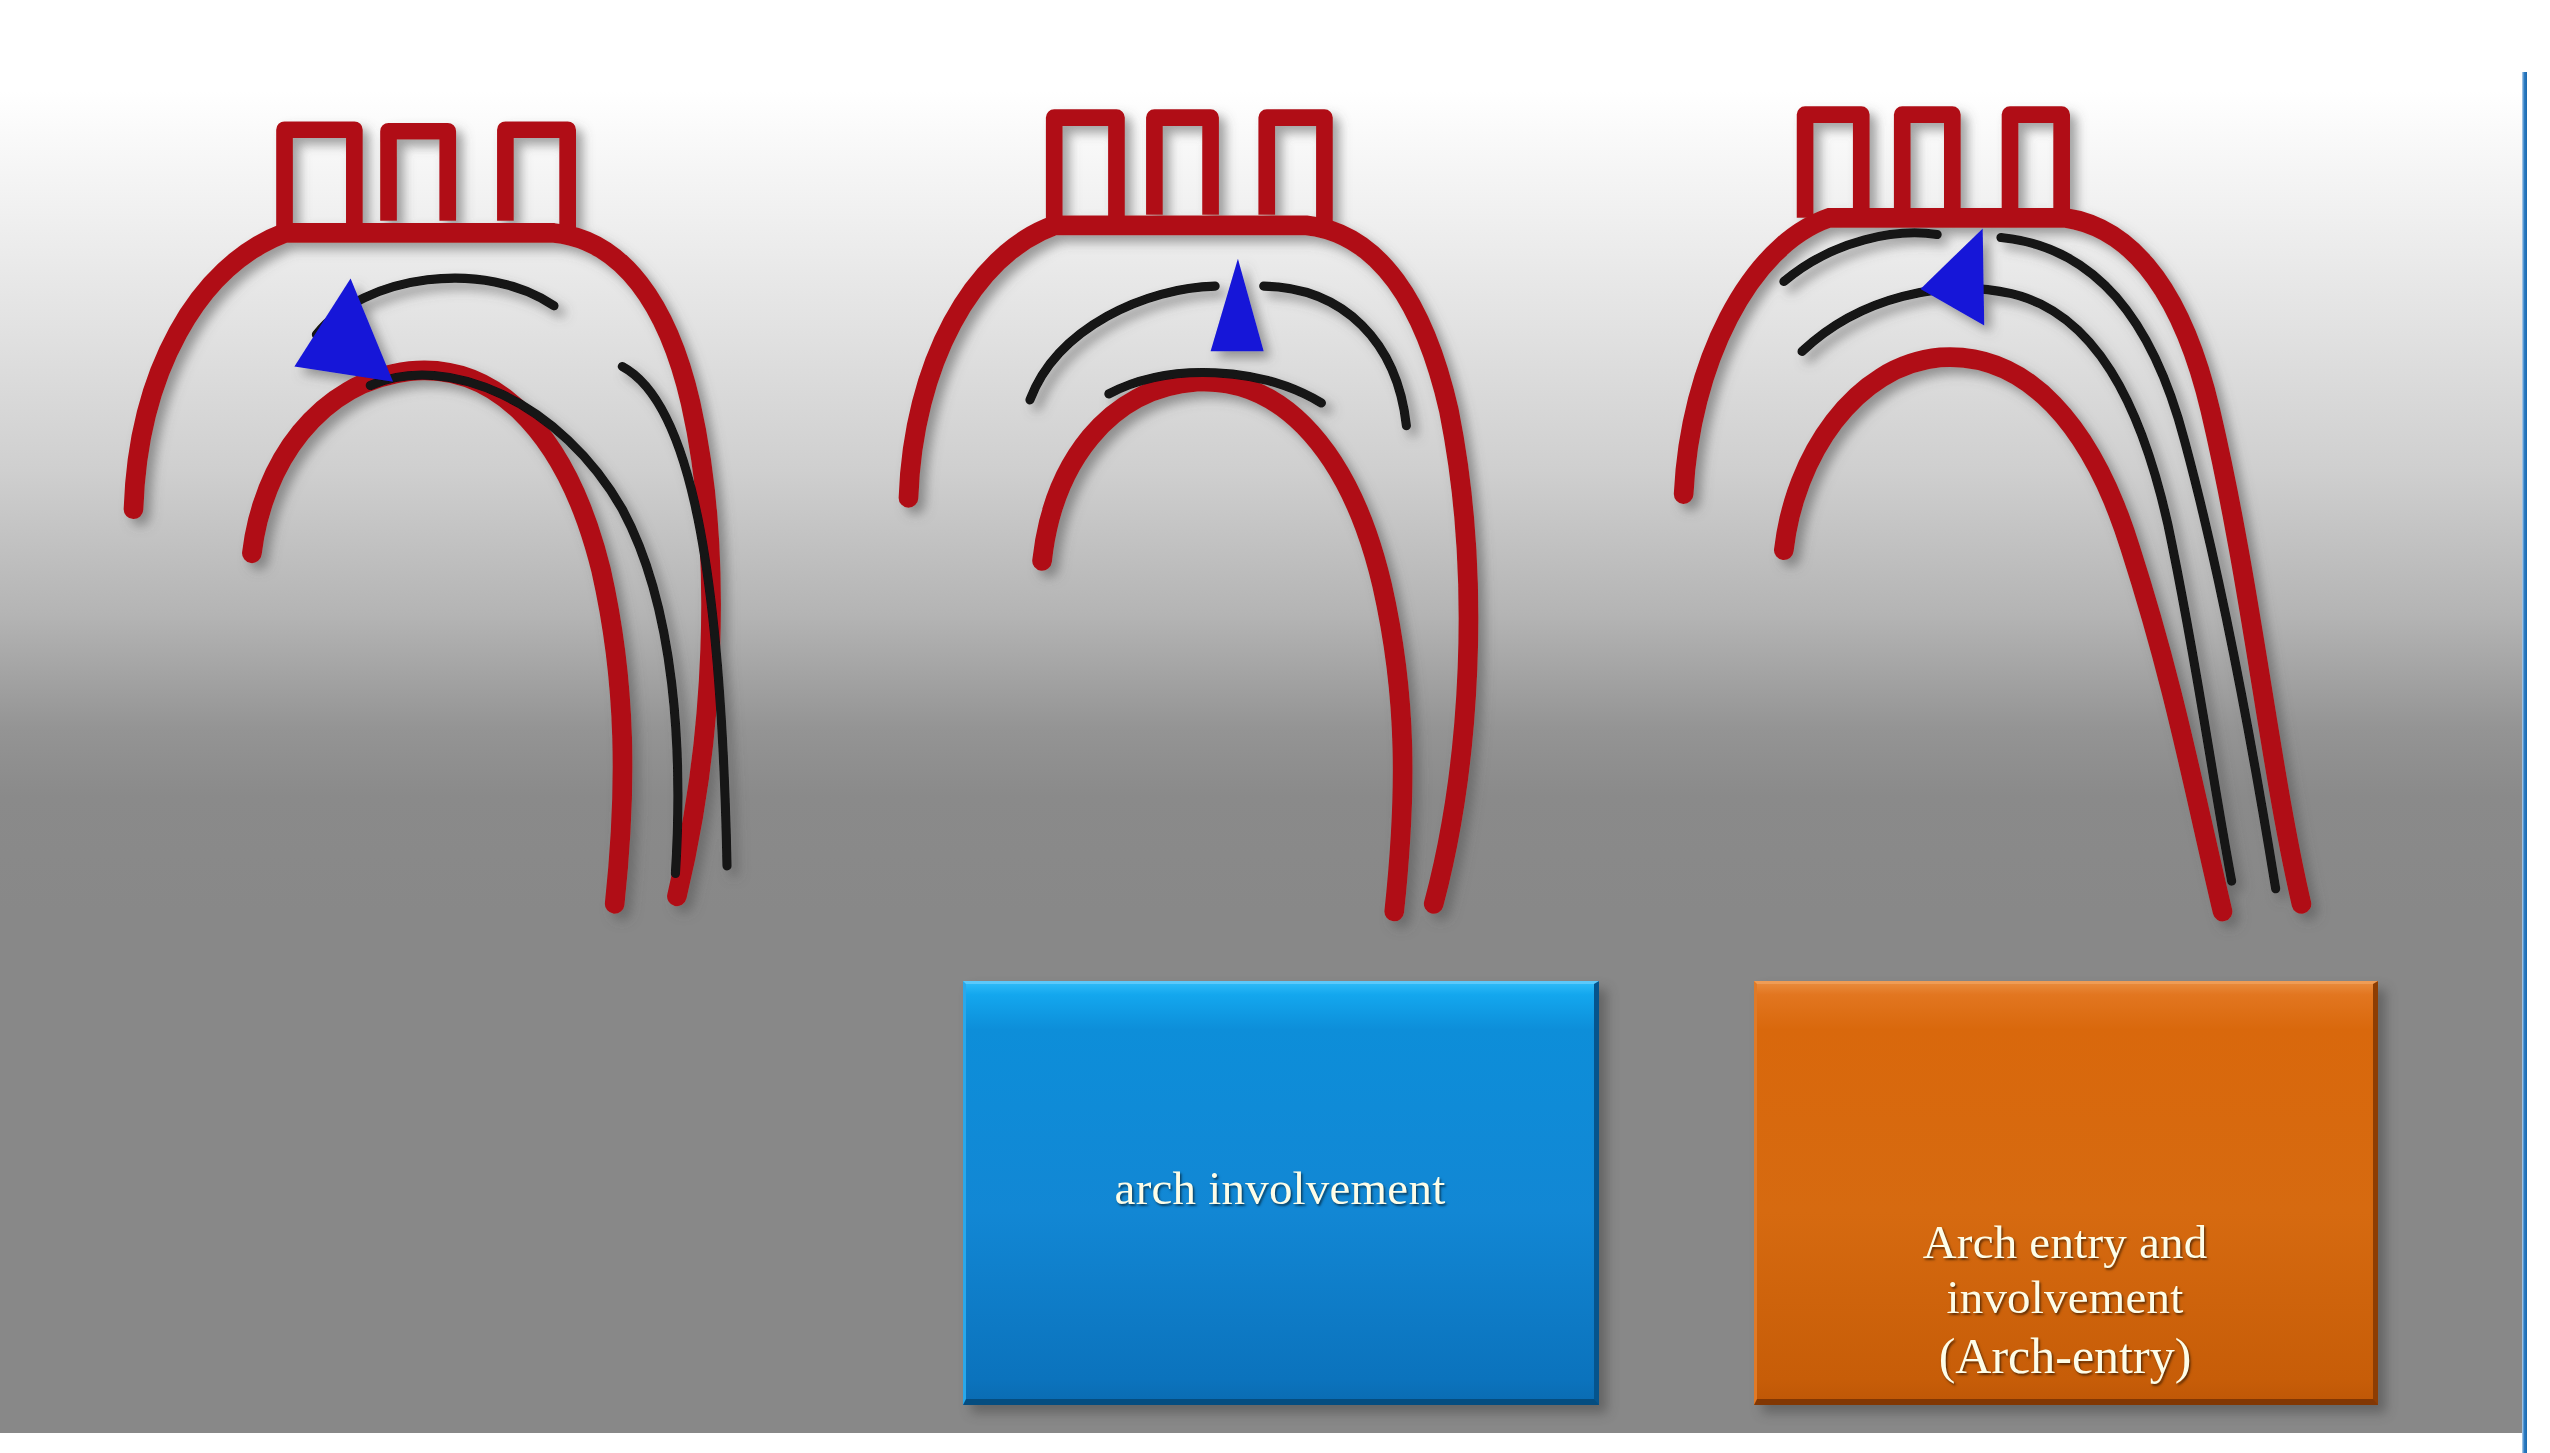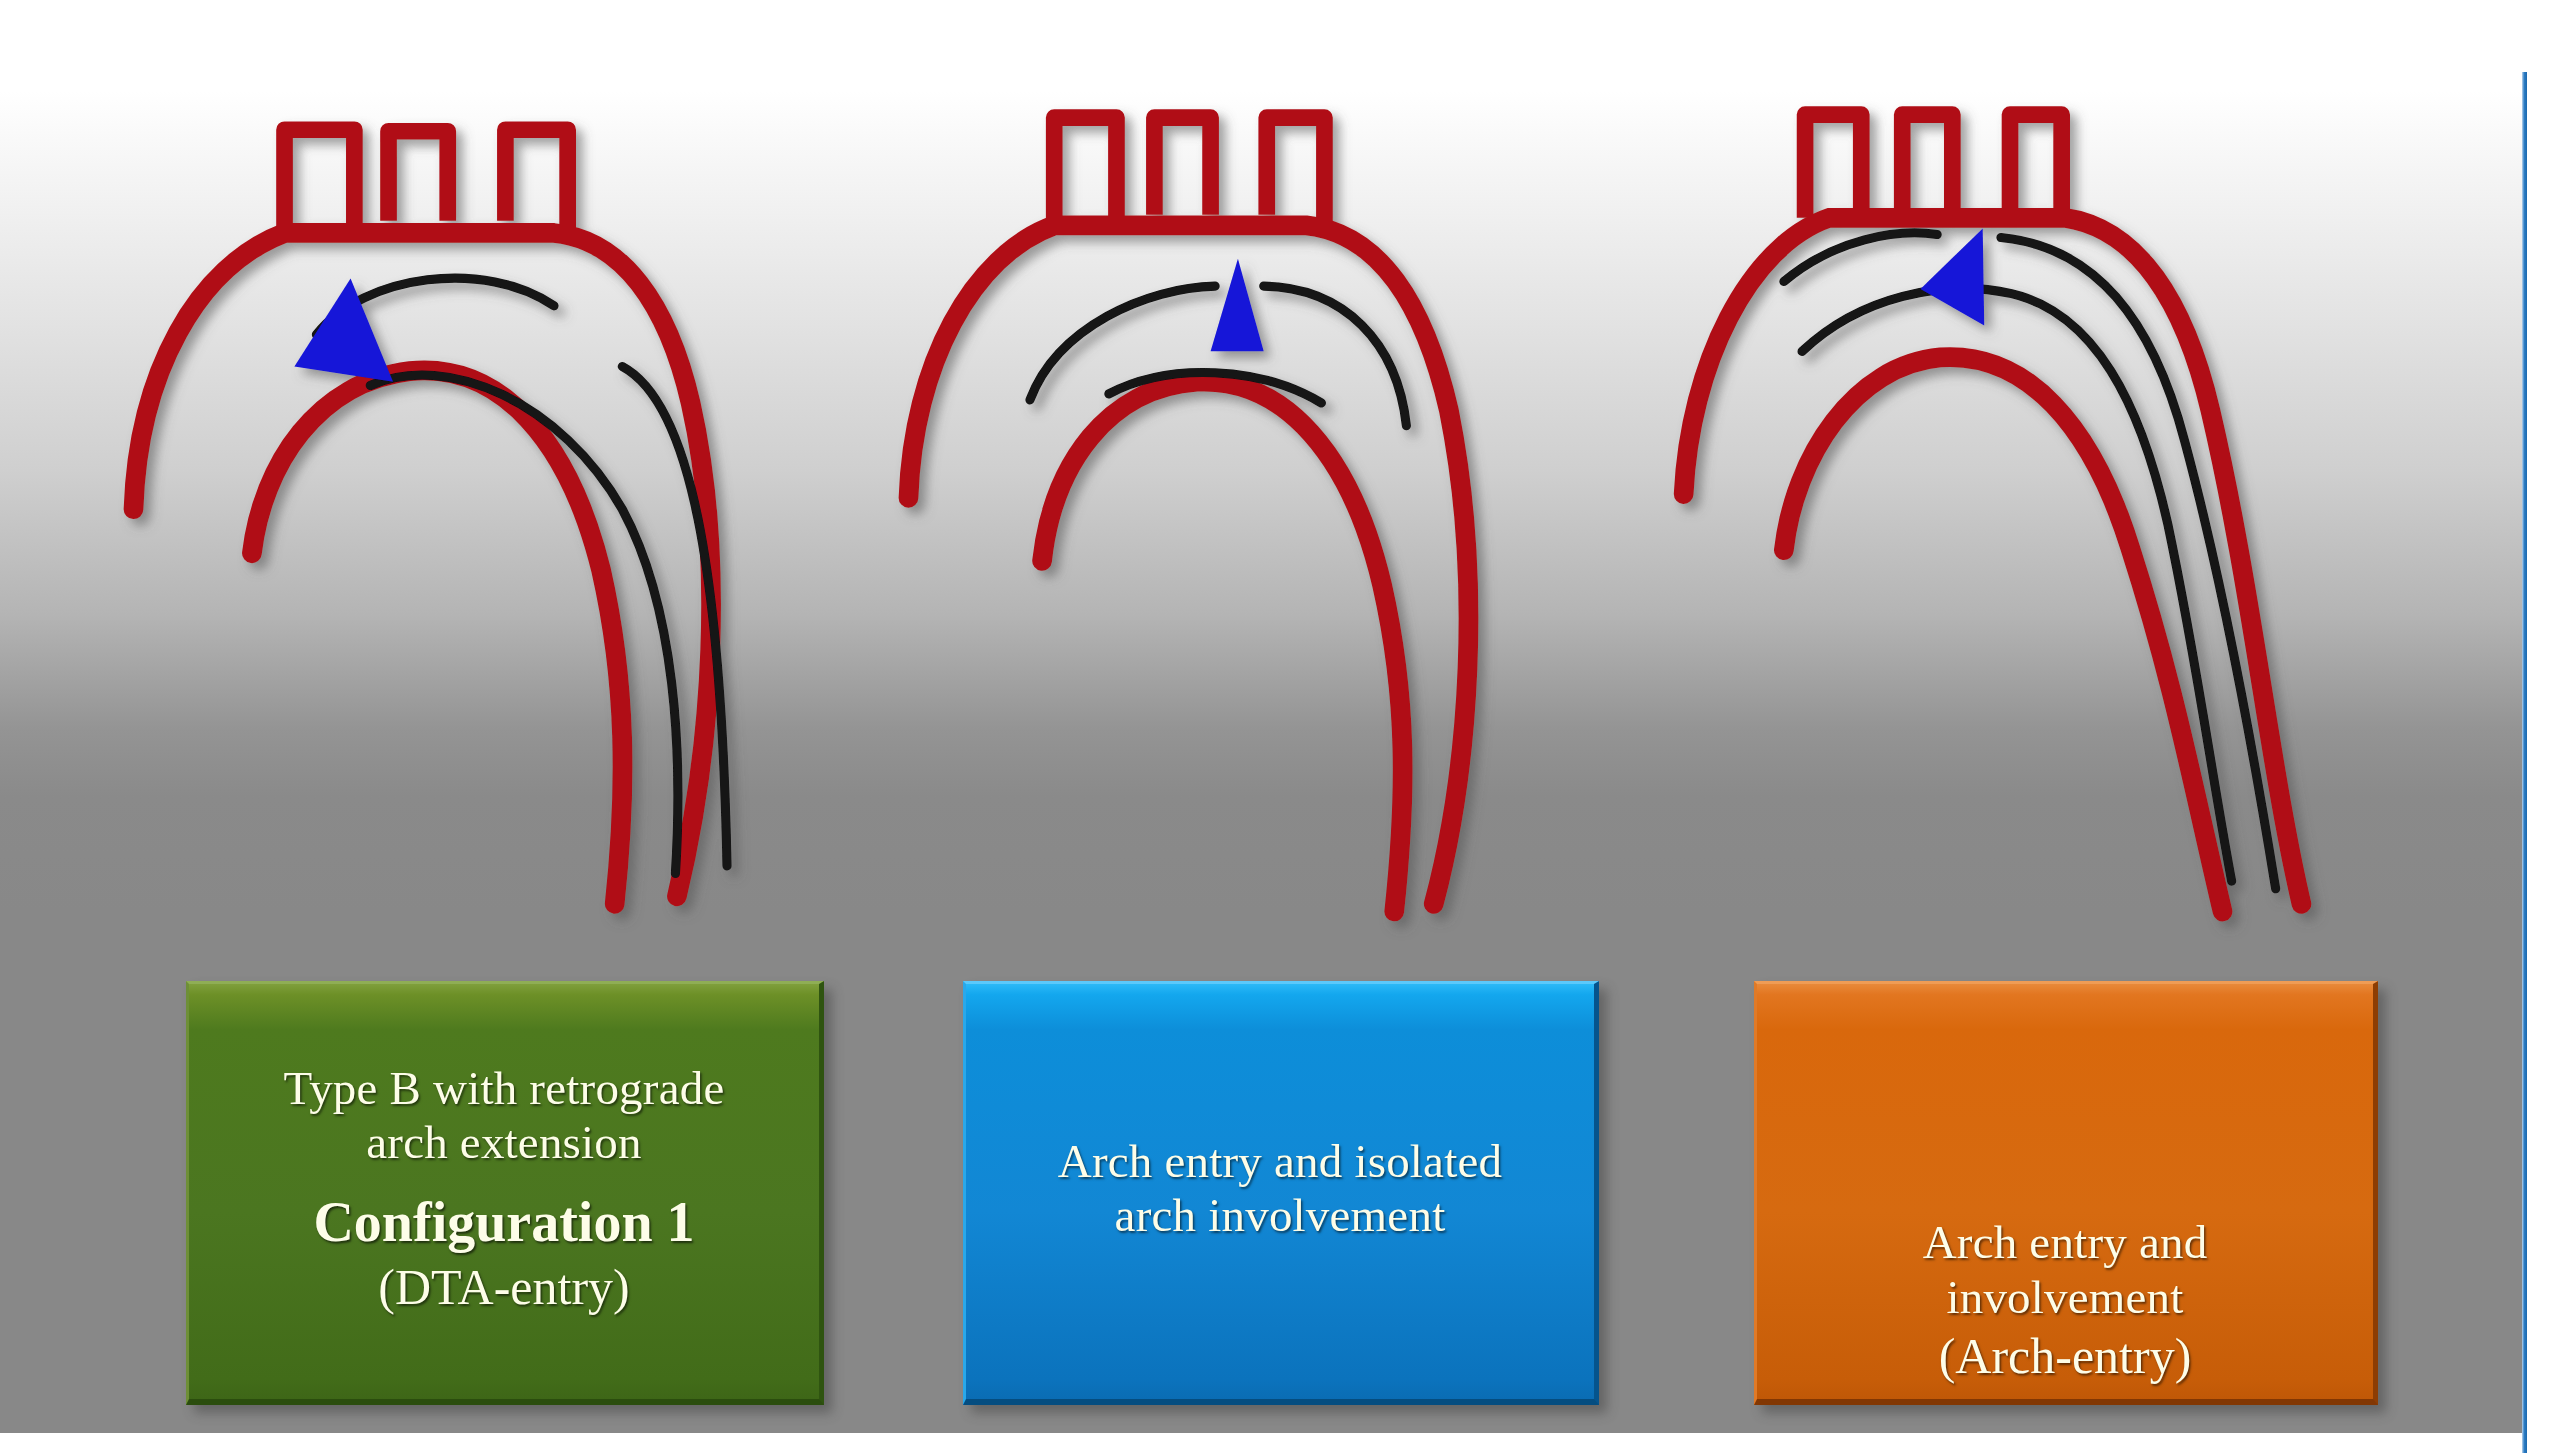--- a/index.html
+++ b/index.html
@@ -220,29 +220,22 @@
                  C 724 640 764 850 798 1060" fill="none" stroke="#121212" stroke-width="12" stroke-linecap="round"></path>
         <path d="M 174 352 C 250 280 360 256 450 276
                  C 560 302 620 420 656 580
                  C 694 760 712 900 740 1050" fill="none" stroke="#121212" stroke-width="12" stroke-linecap="round"></path>
 
         <path d="M 330 270 L 412 190 L 414 318 Z" fill="#1414d8"></path>
       </g>
     </svg>
   </div>
 
-  <div class="label-box" id="box-1">
-    <div class="desc">Type B with retrograde</div>
-    <div class="desc">arch extension</div>
-    <div class="cfg">Configuration 1</div>
-    <div class="alias">(DTA-entry)</div>
-  </div>
 
   <div class="label-box" id="box-2">
-    <div class="desc">Arch entry and isolated</div>
     <div class="desc">arch involvement</div>
   </div>
 
   <div class="label-box" id="box-3">
     <div class="desc">Arch entry and</div>
     <div class="desc">involvement</div>
     <div class="alias">(Arch-entry)</div>
   </div>
 
 </div>

